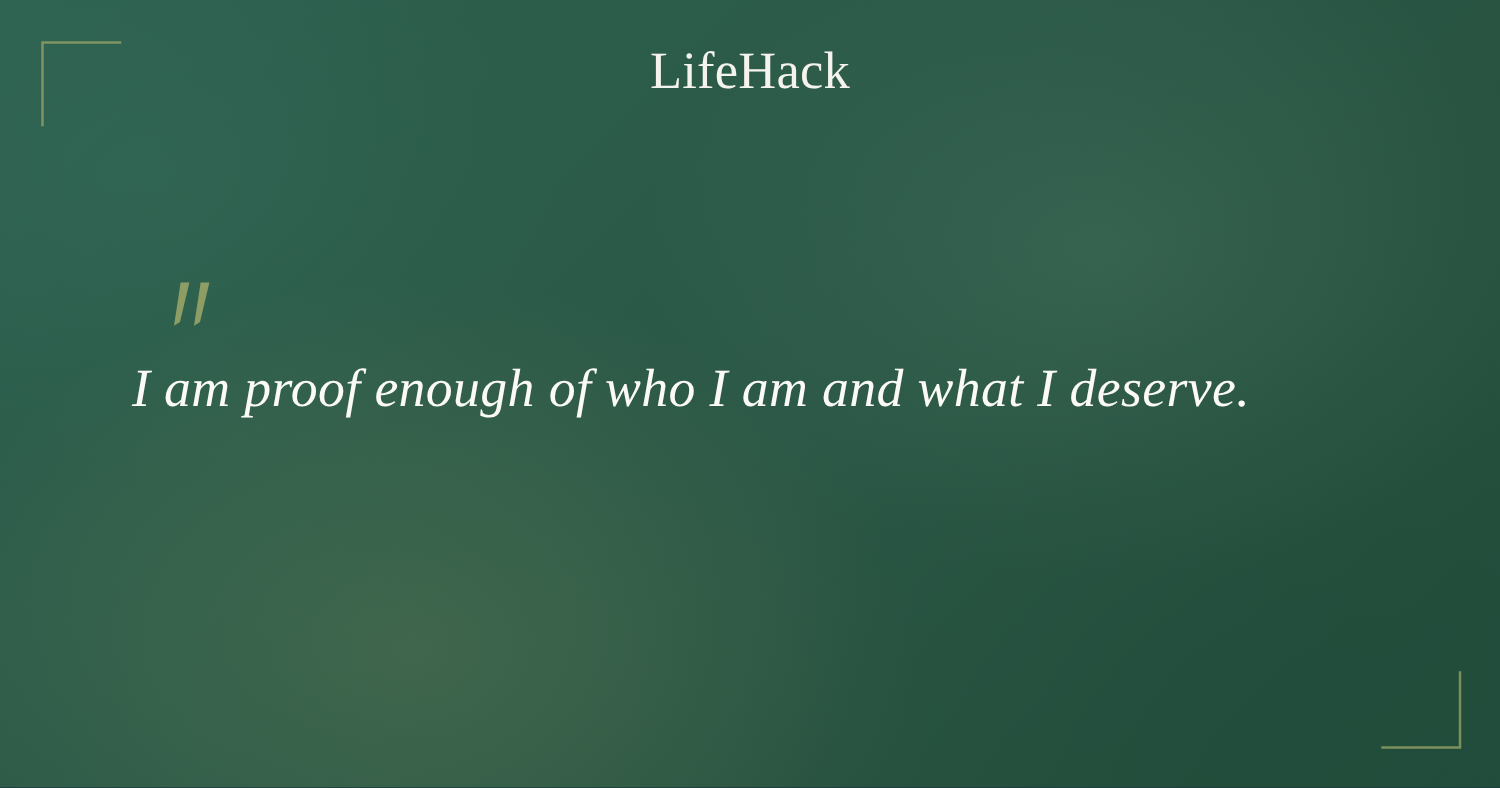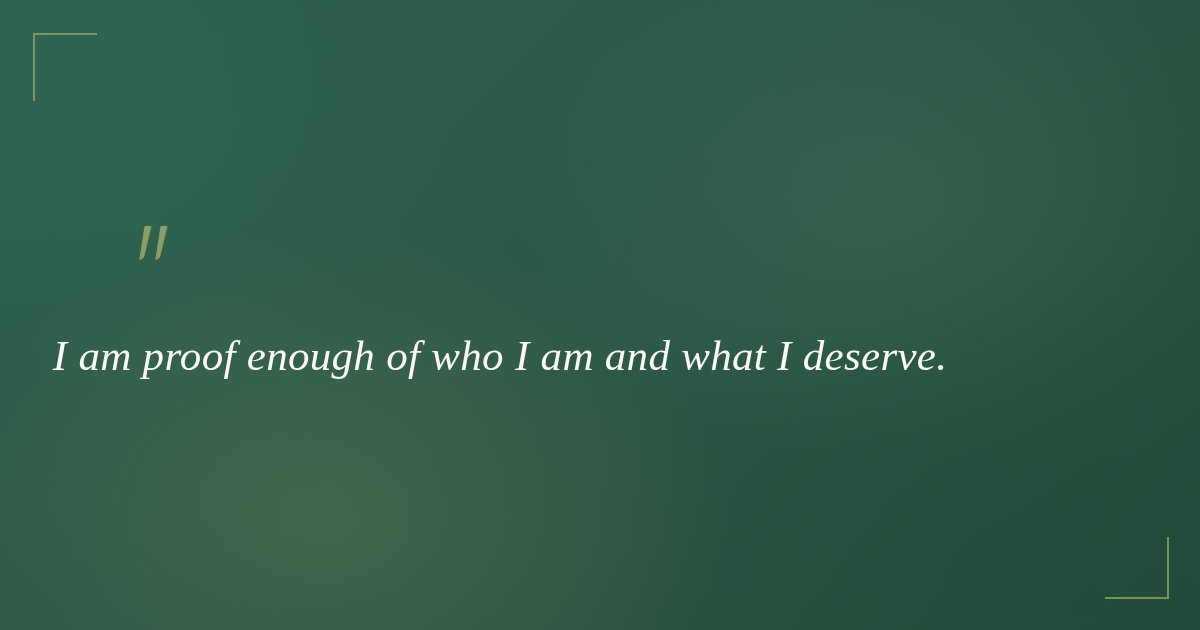--- a/index.html
+++ b/index.html
@@ -67,42 +67,44 @@
     top: 224px;
     width: 50px;
     height: 48px;
   }
   
   #quote-block {
     position: absolute;
     left: 0;
     top: 286px;
     width: 1000px;
-    text-align: center;
-    margin-top: 44px;
+    text-align: right;
   }
   #quote-text {
     display: inline-block;
     color: #fbfaf6;
     font-family: "Liberation Serif", "DejaVu Serif", serif;
     font-style: italic;
     font-size: 43px;
     font-weight: 400;
     line-height: 1.22;
     letter-spacing: 0.3px;
     max-width: 1000px;
   }
 </style>
 </head>
 <body>
 
 <div id="card">
 
   <div class="bracket bracket-tl"></div>
 
+  <div id="logo-wrap">
+    <span id="logo">LifeHack</span>
+  </div>
 
   <div id="quote-mark">
     <svg width="50" height="48" viewBox="0 0 50 48" xmlns="http://www.w3.org/2000/svg">
       <path d="M13.5 2 L20.5 2 L13.0 33.5 L8.2 36.5 Z" fill="#8e9d64"></path>
       <path d="M29.5 2 L36.5 2 L29.0 33.5 L24.2 36.5 Z" fill="#8e9d64"></path>
     </svg>
   </div>
 
   <div id="quote-block">
     <span id="quote-text">I am proof enough of who I am and what I deserve.</span>

